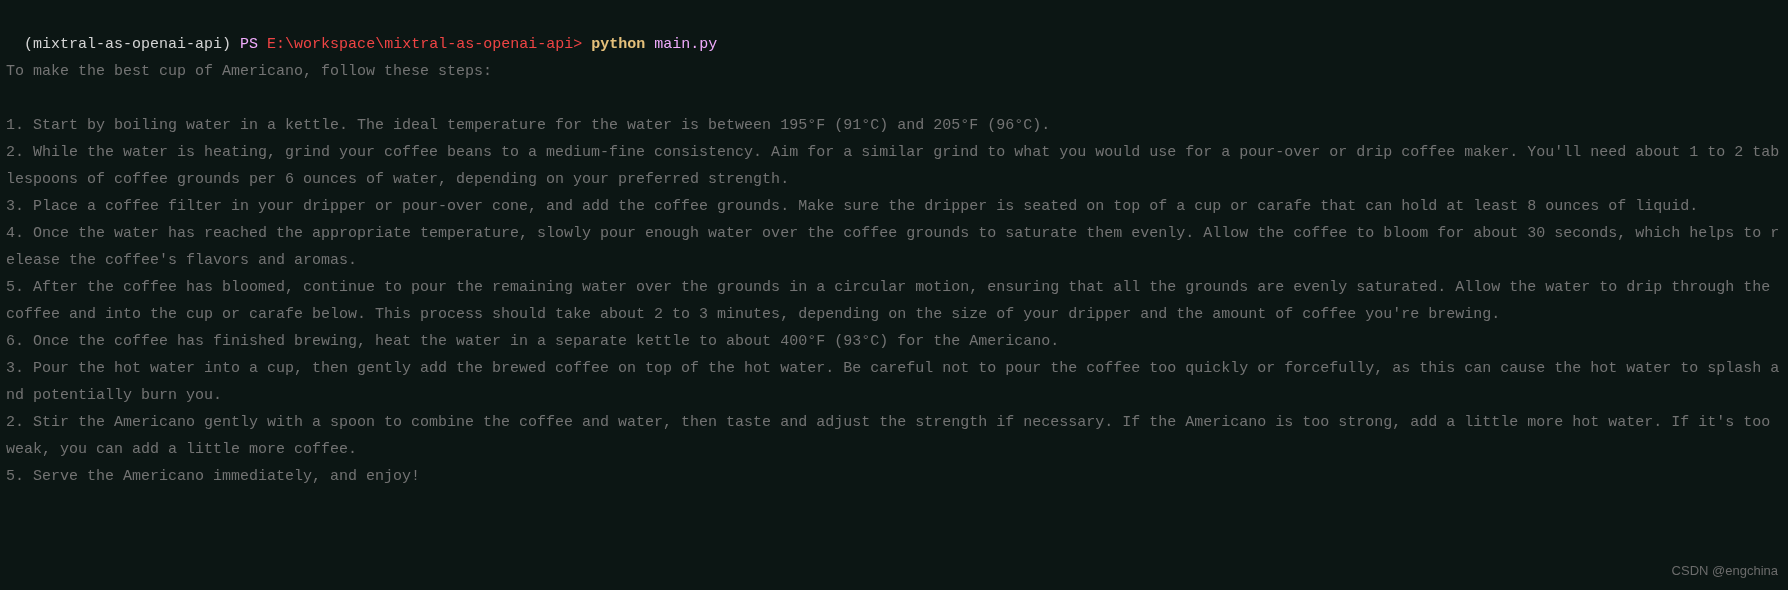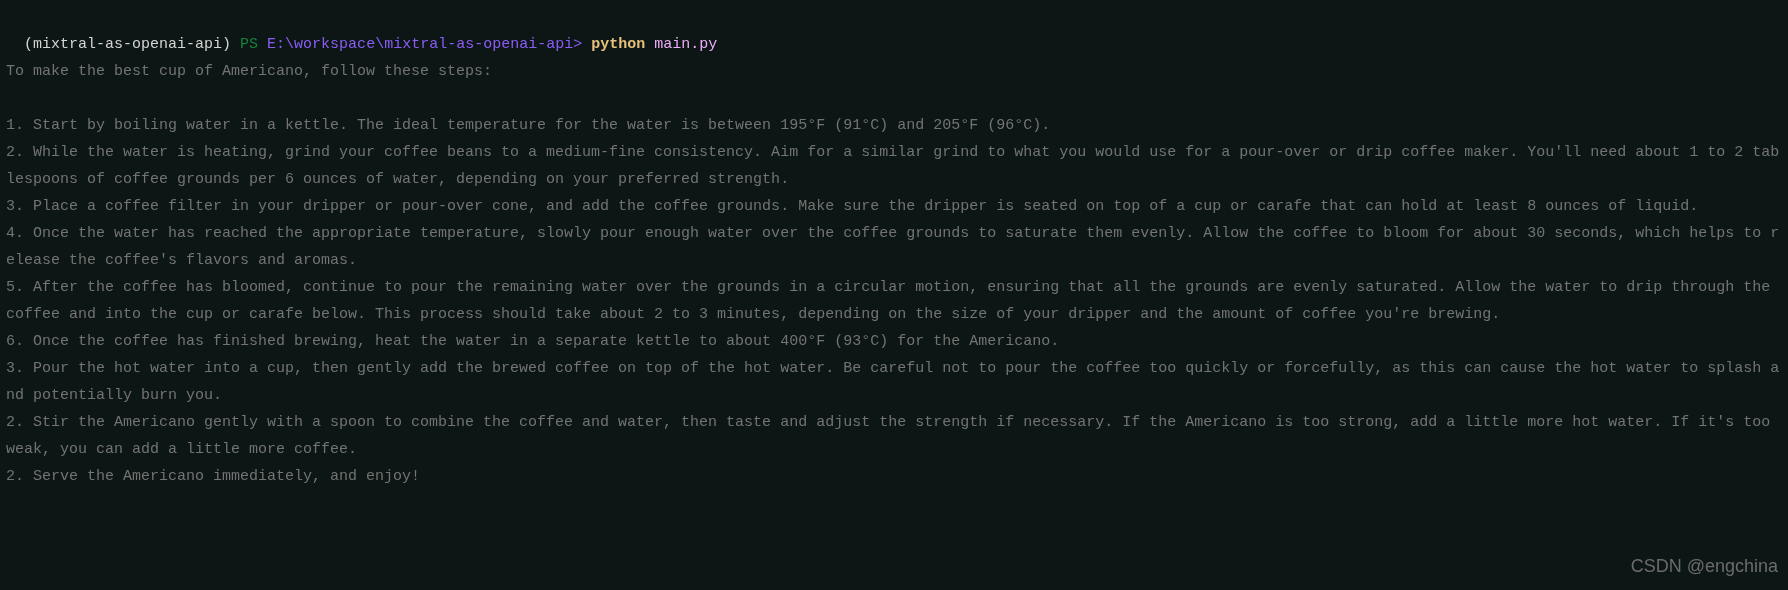--- a/index.html
+++ b/index.html
@@ -20,41 +20,41 @@
       position: relative;
     }
     .terminal-line {
       white-space: pre-wrap;
       word-break: break-all;
     }
     .prompt-env {
       color: #d4d4d4;
     }
     .prompt-ps {
-      color: #15803d;
+      color: #f0abfc;
     }
     .prompt-path {
-      color: #8b5cf6;
+      color: #ef4444;
     }
     .command-highlight {
       color: #e5c07b;
       font-weight: bold;
     }
     .command-arg {
       color: #f0abfc;
     }
     .output-text {
       color: #737373;
     }
     .watermark {
       position: absolute;
       bottom: 8px;
       right: 10px;
       color: #6b6b6b;
-      font-size: 18px;
+      font-size: 13px;
       font-family: Arial, sans-serif;
     }
     .blank-line {
       height: 1.8em;
     }
   </style>
 </head>
 <body>
 
 <div class="terminal-line">
@@ -66,15 +66,15 @@
 <div class="blank-line"></div>
 
 <div class="terminal-line output-text">1. Start by boiling water in a kettle. The ideal temperature for the water is between 195°F (91°C) and 205°F (96°C).</div>
 <div class="terminal-line output-text">2. While the water is heating, grind your coffee beans to a medium-fine consistency. Aim for a similar grind to what you would use for a pour-over or drip coffee maker. You'll need about 1 to 2 tablespoons of coffee grounds per 6 ounces of water, depending on your preferred strength.</div>
 <div class="terminal-line output-text">3. Place a coffee filter in your dripper or pour-over cone, and add the coffee grounds. Make sure the dripper is seated on top of a cup or carafe that can hold at least 8 ounces of liquid.</div>
 <div class="terminal-line output-text">4. Once the water has reached the appropriate temperature, slowly pour enough water over the coffee grounds to saturate them evenly. Allow the coffee to bloom for about 30 seconds, which helps to release the coffee's flavors and aromas.</div>
 <div class="terminal-line output-text">5. After the coffee has bloomed, continue to pour the remaining water over the grounds in a circular motion, ensuring that all the grounds are evenly saturated. Allow the water to drip through the coffee and into the cup or carafe below. This process should take about 2 to 3 minutes, depending on the size of your dripper and the amount of coffee you're brewing.</div>
 <div class="terminal-line output-text">6. Once the coffee has finished brewing, heat the water in a separate kettle to about 400°F (93°C) for the Americano.</div>
 <div class="terminal-line output-text">3. Pour the hot water into a cup, then gently add the brewed coffee on top of the hot water. Be careful not to pour the coffee too quickly or forcefully, as this can cause the hot water to splash and potentially burn you.</div>
 <div class="terminal-line output-text">2. Stir the Americano gently with a spoon to combine the coffee and water, then taste and adjust the strength if necessary. If the Americano is too strong, add a little more hot water. If it's too weak, you can add a little more coffee.</div>
-<div class="terminal-line output-text">2. Serve the Americano immediately, and enjoy!</div>
+<div class="terminal-line output-text">5. Serve the Americano immediately, and enjoy!</div>
 
 <div class="watermark">CSDN @engchina</div>
 
 </body></html>

